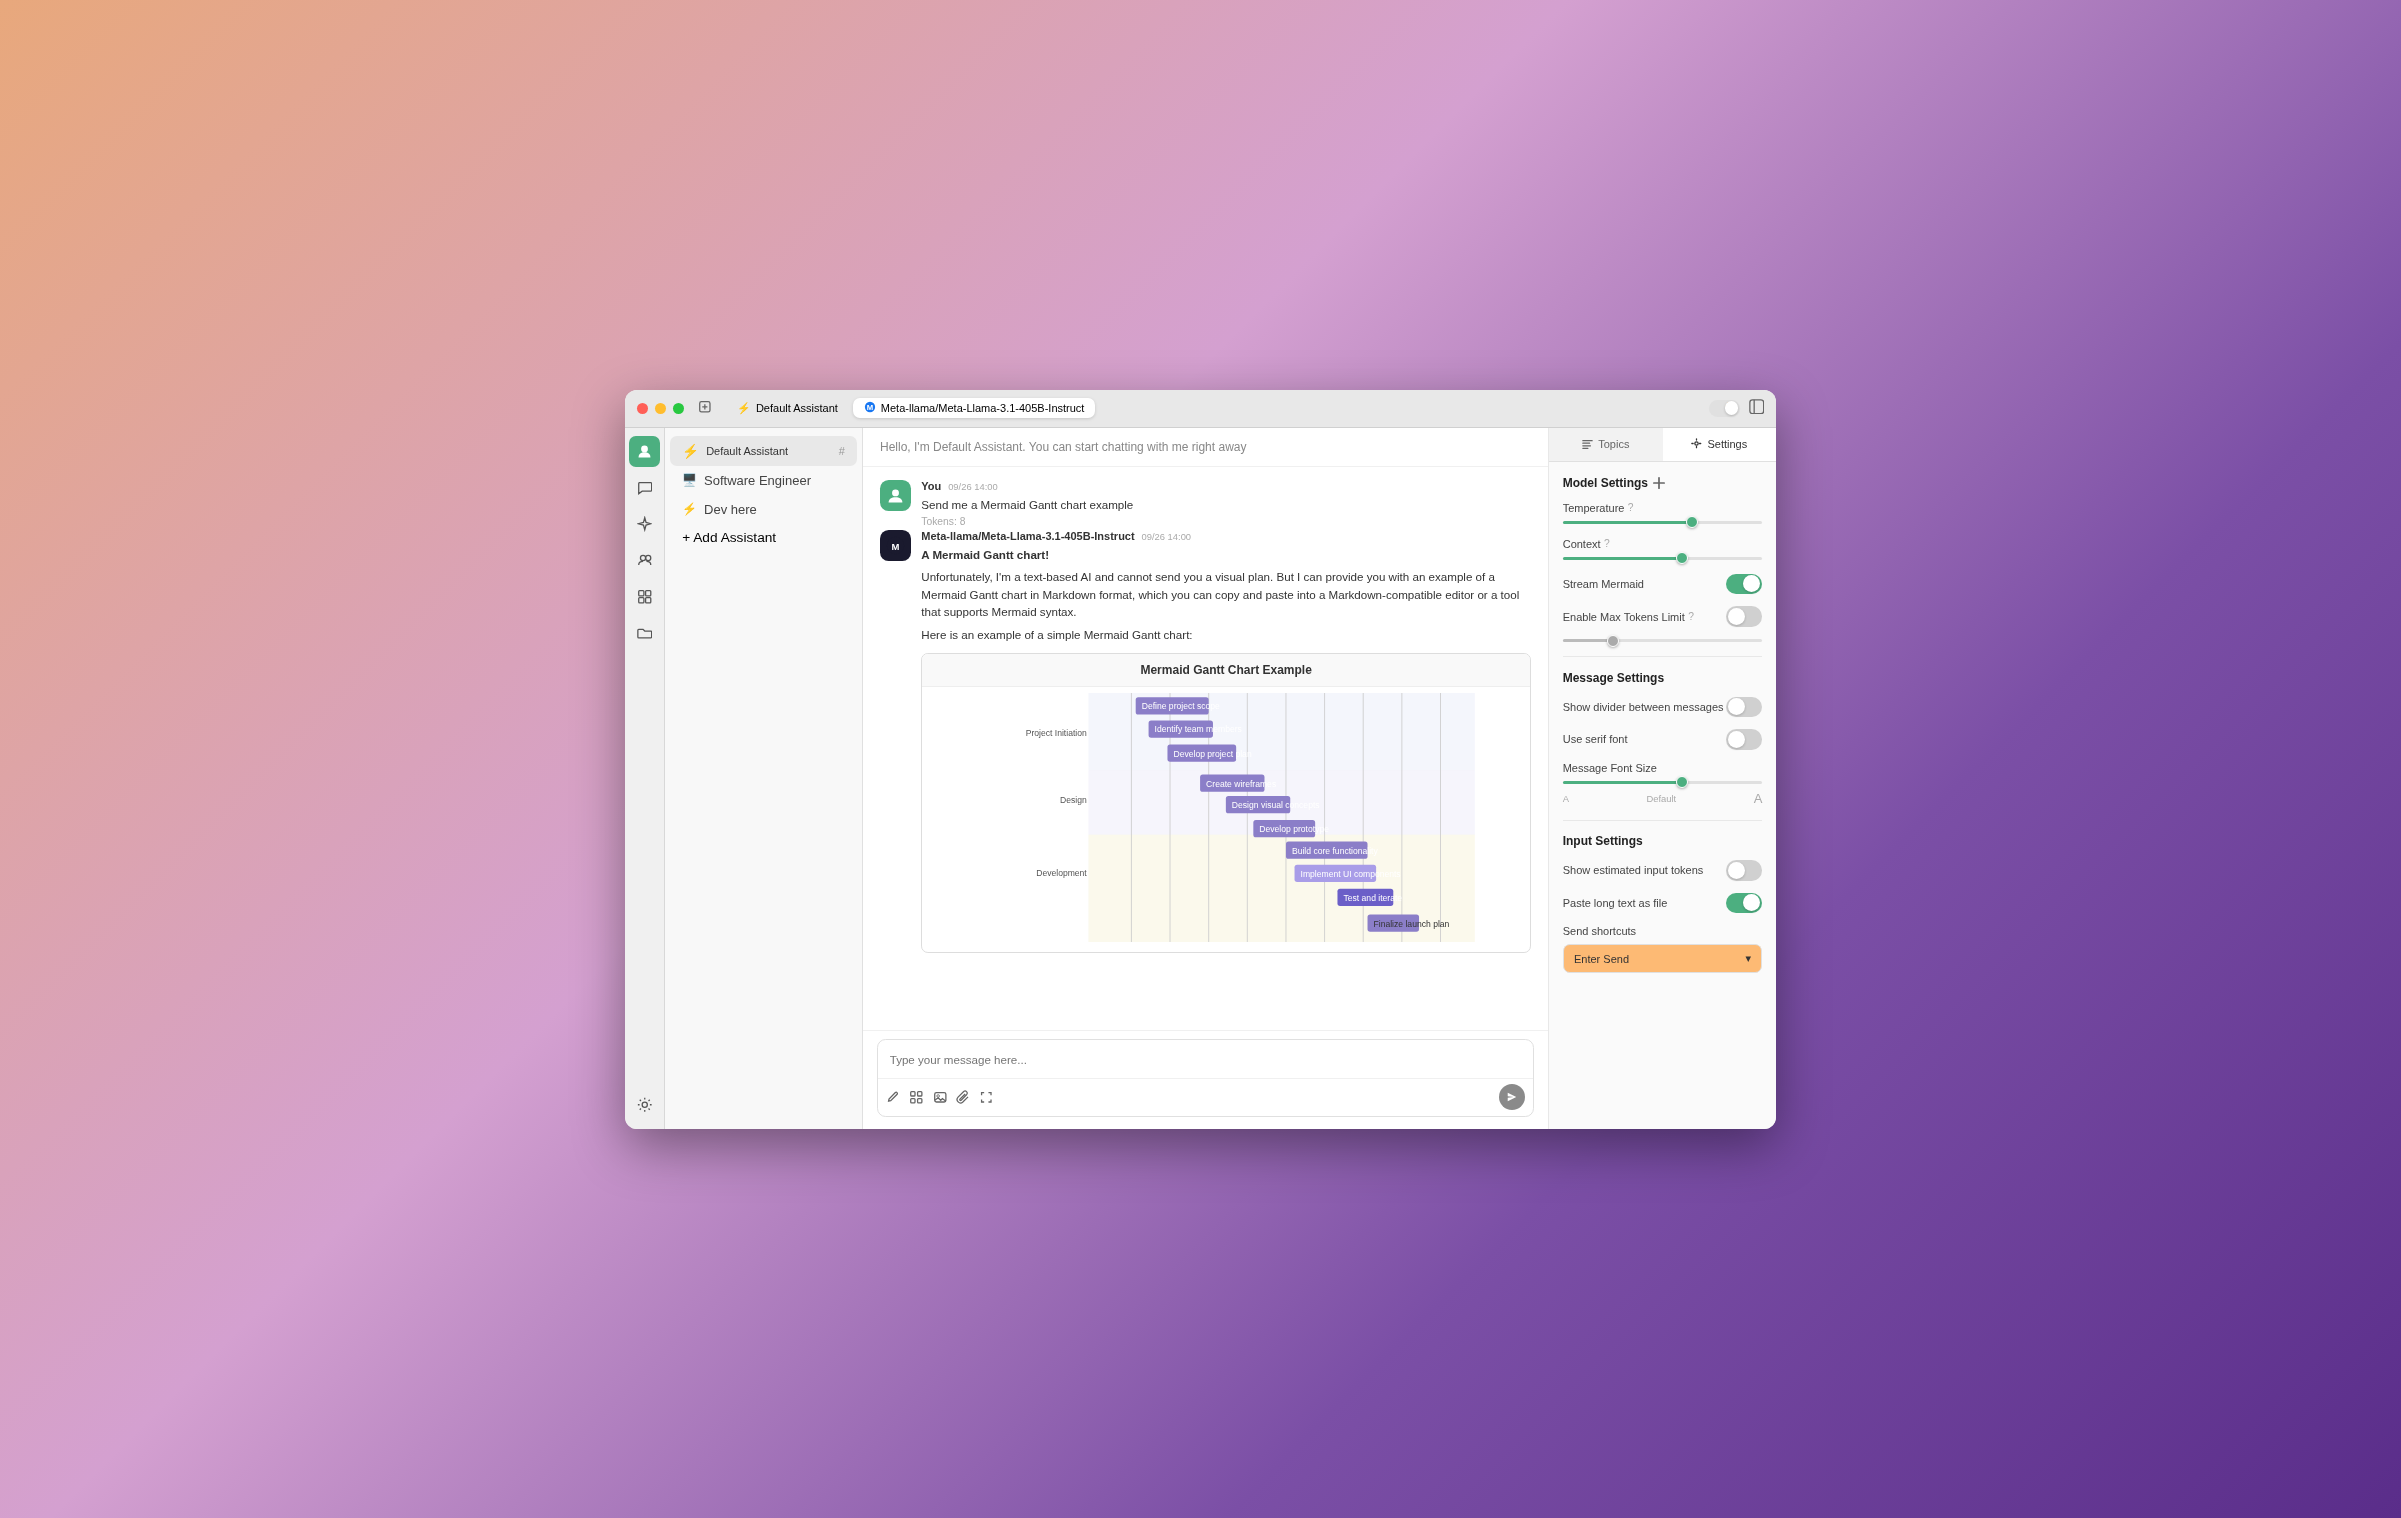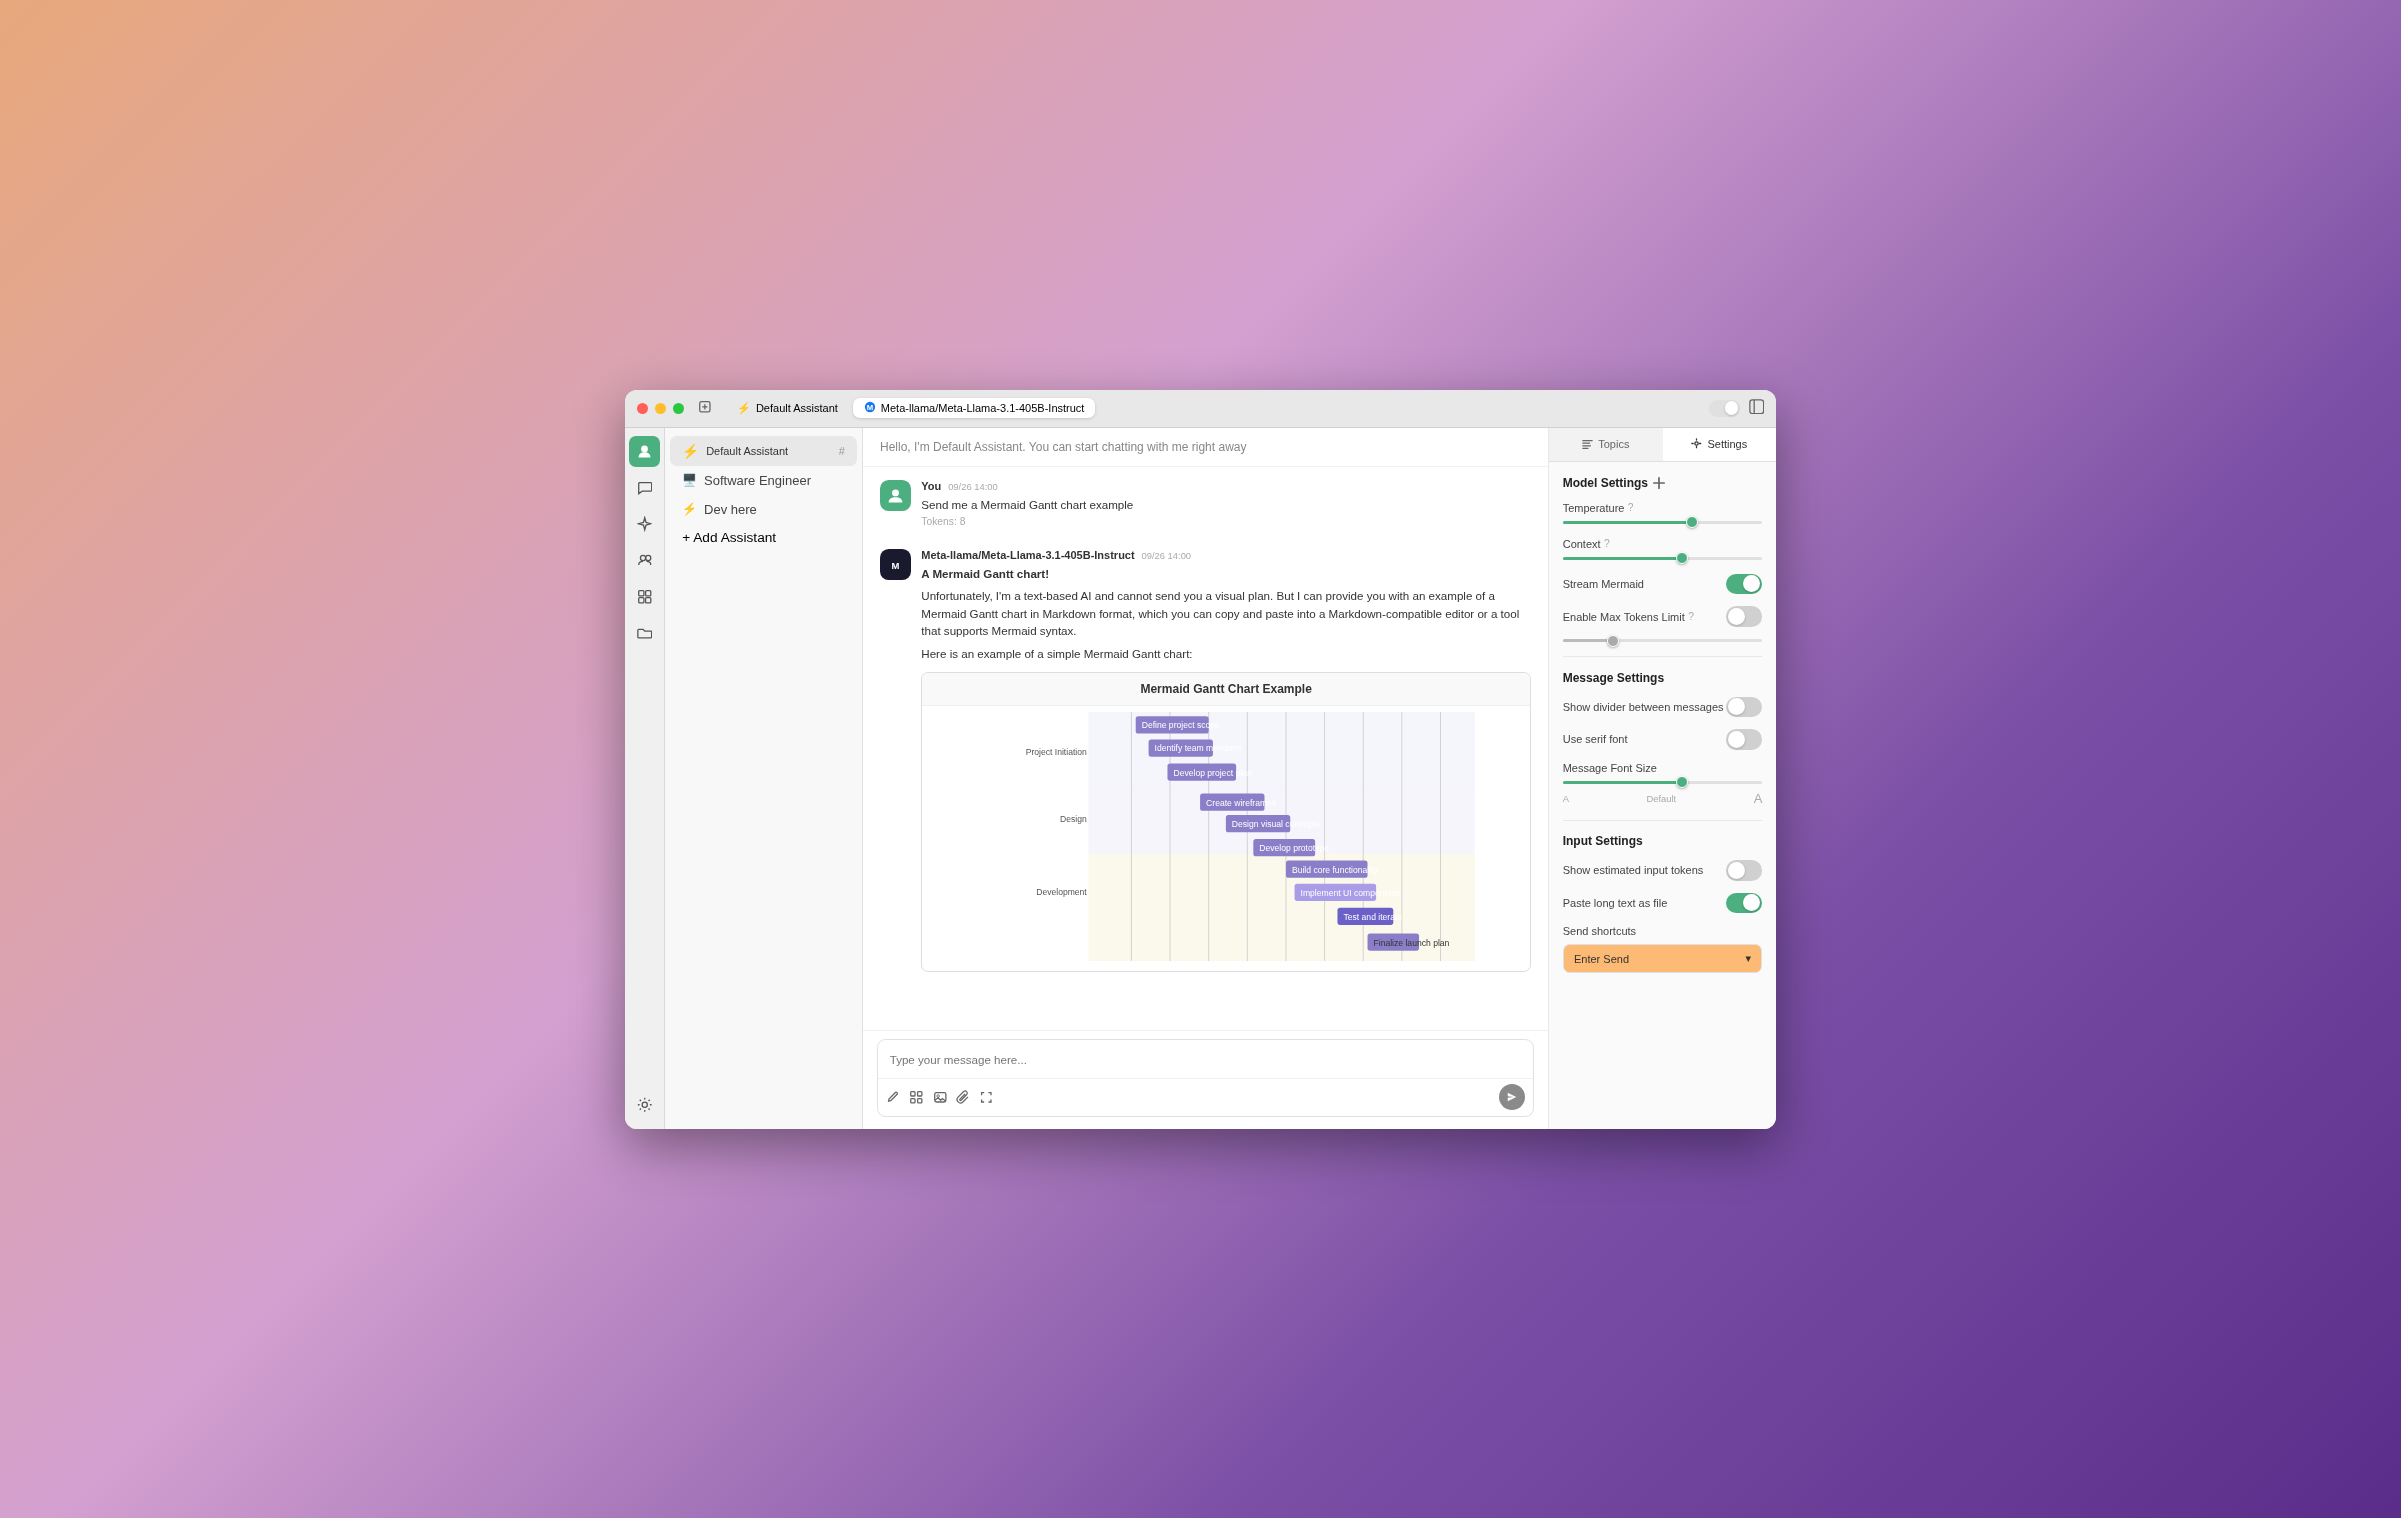--- a/index.html
+++ b/index.html
@@ -206,21 +206,21 @@
       border-bottom: 0.9px solid #f0f0f0;
       font-size: 12px;
       color: #888;
     }
     .chat-messages {
       flex: 1;
       overflow-y: auto;
       padding: 13.7px 17px;
       display: flex;
       flex-direction: column;
-      gap: 22px;
+      gap: 3px;
     }
     .message {
       display: flex;
       gap: 10.3px;
     }
     .message-avatar {
       width: 31px;
       height: 31px;
       border-radius: 8.6px;
       flex-shrink: 0;

